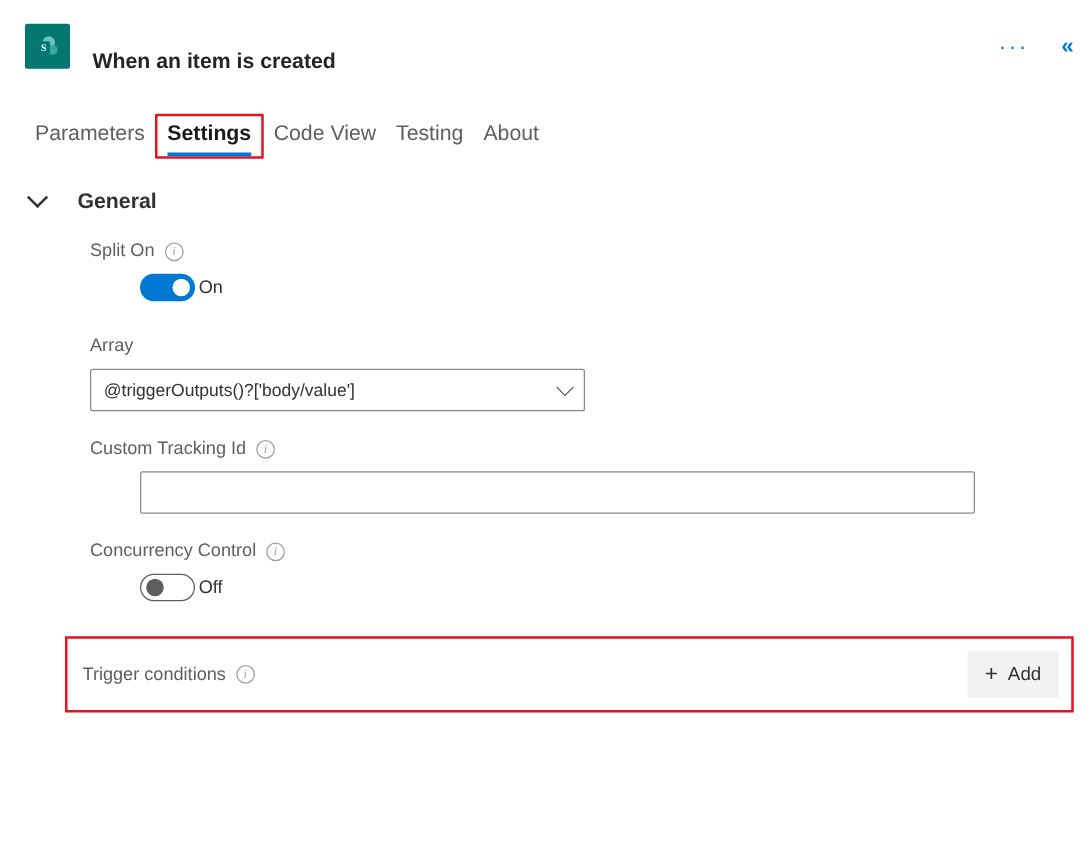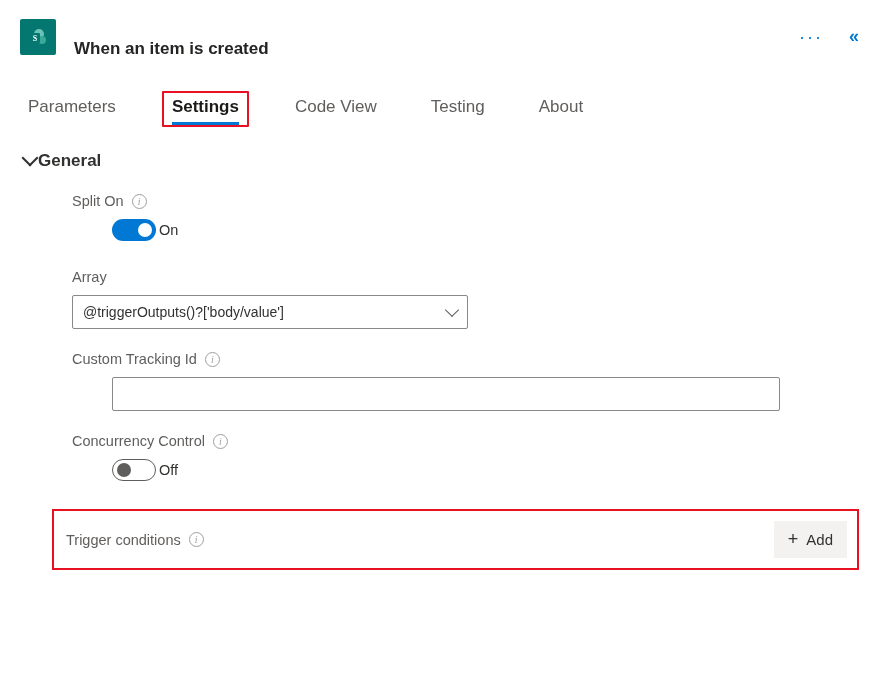--- a/index.html
+++ b/index.html
@@ -49,21 +49,20 @@
     }
     .collapse-icon {
       color: #0078d4;
       font-size: 18px;
       font-weight: bold;
       letter-spacing: -6px;
       cursor: pointer;
     }
     .tabs {
       display: flex;
-      gap: 38px;
       padding: 18px 20px 0 20px;
       font-size: 17px;
       color: #605e5c;
     }
     .tab {
       padding: 6px 8px 10px 8px;
       cursor: pointer;
       position: relative;
     }
     .tab.active {
@@ -83,21 +82,21 @@
       border: 2.5px solid #e81123;
       border-radius: 1px;
       padding: 4px 8px 8px 8px;
     }
     .content {
       padding: 24px 24px 0 24px;
     }
     .section-header {
       display: flex;
       align-items: center;
-      gap: 2px;
+      gap: 26px;
       margin-bottom: 22px;
       cursor: pointer;
     }
     .chevron {
       width: 12px;
       height: 12px;
       border-left: 2px solid #323130;
       border-bottom: 2px solid #323130;
       transform: rotate(-45deg);
       margin-top: -6px;

